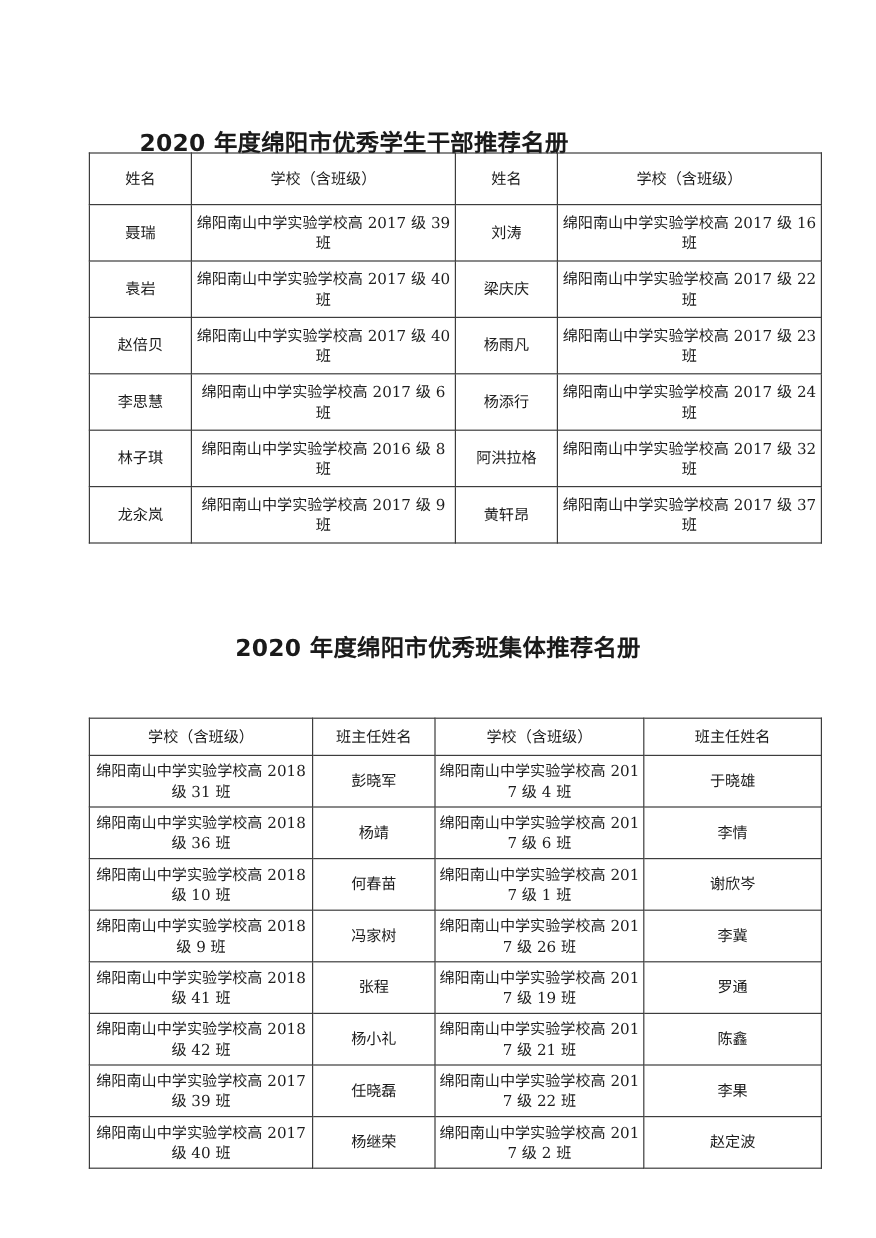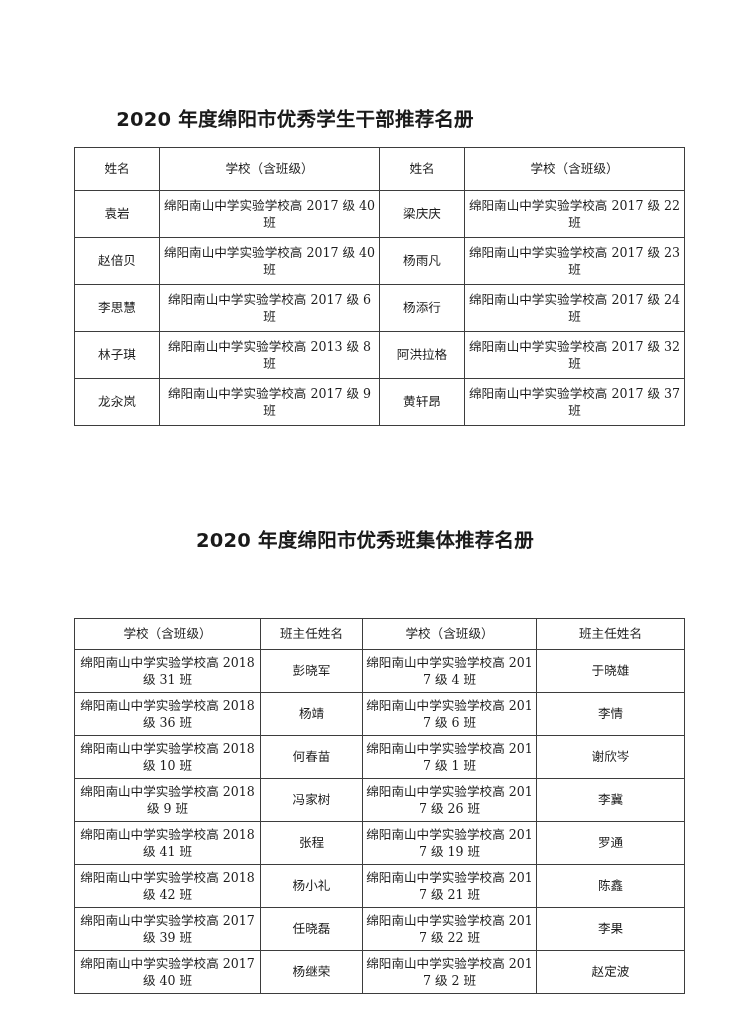--- a/index.html
+++ b/index.html
@@ -47,21 +47,20 @@
     width: 730px;
   }
 
   
   .data-table {
     position: absolute;
     border-collapse: collapse;
     table-layout: fixed;
     font-size: 12.6px;
     color: #1c1c1c;
-    margin-top: 20px;
   }
   .data-table td,
   .data-table th {
     border: 1px solid #3d3d3d;
     text-align: center;
     vertical-align: middle;
     padding: 2px 3px;
     font-weight: normal;
     line-height: 1.38;
     word-break: break-all;
@@ -100,40 +99,46 @@
     <thead>
       <tr>
         <td class="c-name">姓名</td>
         <td class="c-school">学校（含班级）</td>
         <td class="c-name">姓名</td>
         <td class="c-school">学校（含班级）</td>
       </tr>
     </thead>
     <tbody id="students-body">
         <tr>
+          <td class="c-name">聂瑞</td>
+          <td class="c-school">绵阳南山中学实验学校高 2017 级 39 班</td>
+          <td class="c-name">刘涛</td>
+          <td class="c-school">绵阳南山中学实验学校高 2017 级 16 班</td>
+        </tr>
+        <tr>
           <td class="c-name">袁岩</td>
           <td class="c-school">绵阳南山中学实验学校高 2017 级 40 班</td>
           <td class="c-name">梁庆庆</td>
           <td class="c-school">绵阳南山中学实验学校高 2017 级 22 班</td>
         </tr>
         <tr>
           <td class="c-name">赵倍贝</td>
           <td class="c-school">绵阳南山中学实验学校高 2017 级 40 班</td>
           <td class="c-name">杨雨凡</td>
           <td class="c-school">绵阳南山中学实验学校高 2017 级 23 班</td>
         </tr>
         <tr>
           <td class="c-name">李思慧</td>
           <td class="c-school">绵阳南山中学实验学校高 2017 级 6 班</td>
           <td class="c-name">杨添行</td>
           <td class="c-school">绵阳南山中学实验学校高 2017 级 24 班</td>
         </tr>
         <tr>
           <td class="c-name">林子琪</td>
-          <td class="c-school">绵阳南山中学实验学校高 2013 级 8 班</td>
+          <td class="c-school">绵阳南山中学实验学校高 2016 级 8 班</td>
           <td class="c-name">阿洪拉格</td>
           <td class="c-school">绵阳南山中学实验学校高 2017 级 32 班</td>
         </tr>
         <tr>
           <td class="c-name">龙汆岚</td>
           <td class="c-school">绵阳南山中学实验学校高 2017 级 9 班</td>
           <td class="c-name">黄轩昂</td>
           <td class="c-school">绵阳南山中学实验学校高 2017 级 37 班</td>
         </tr>
       </tbody>

